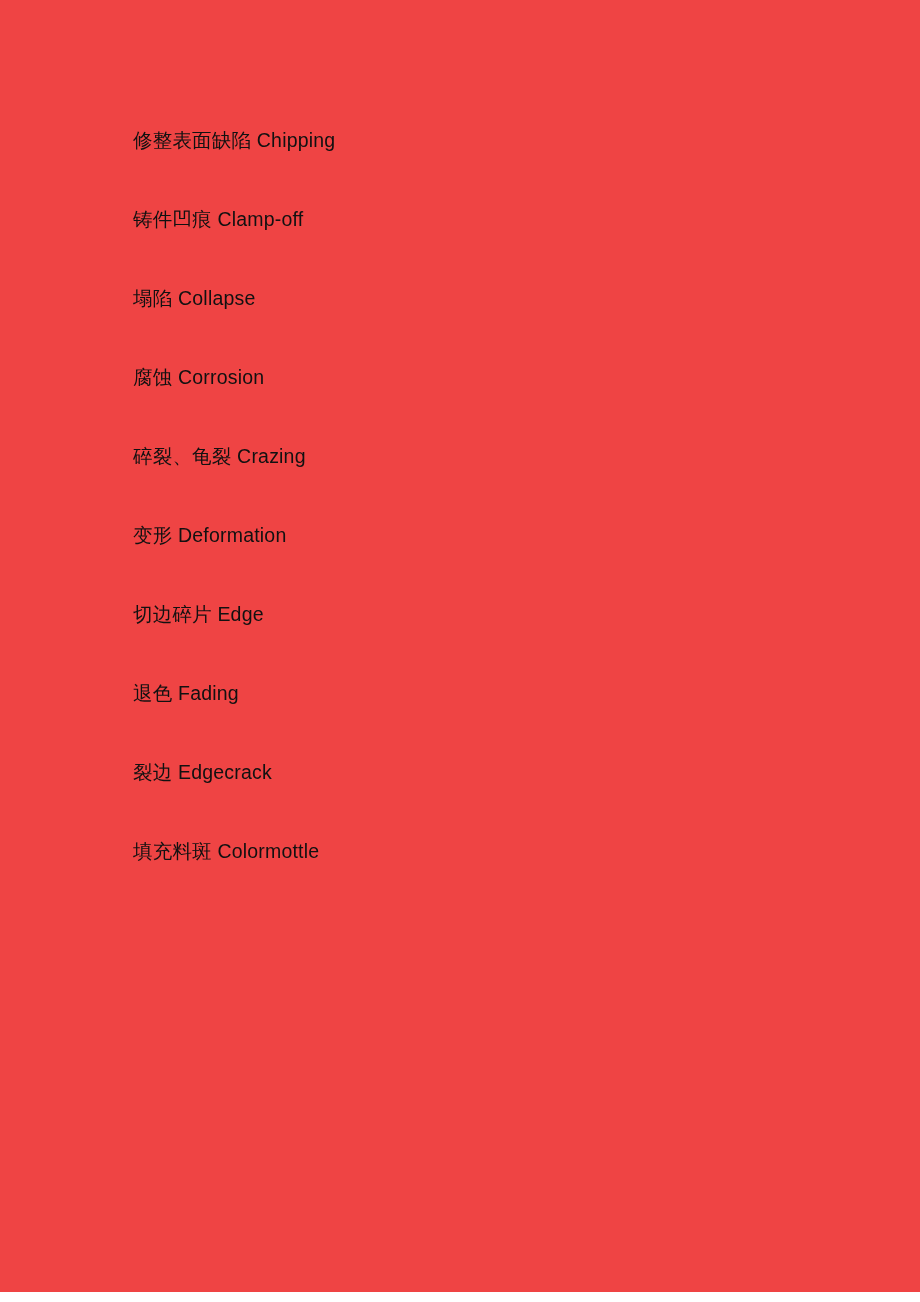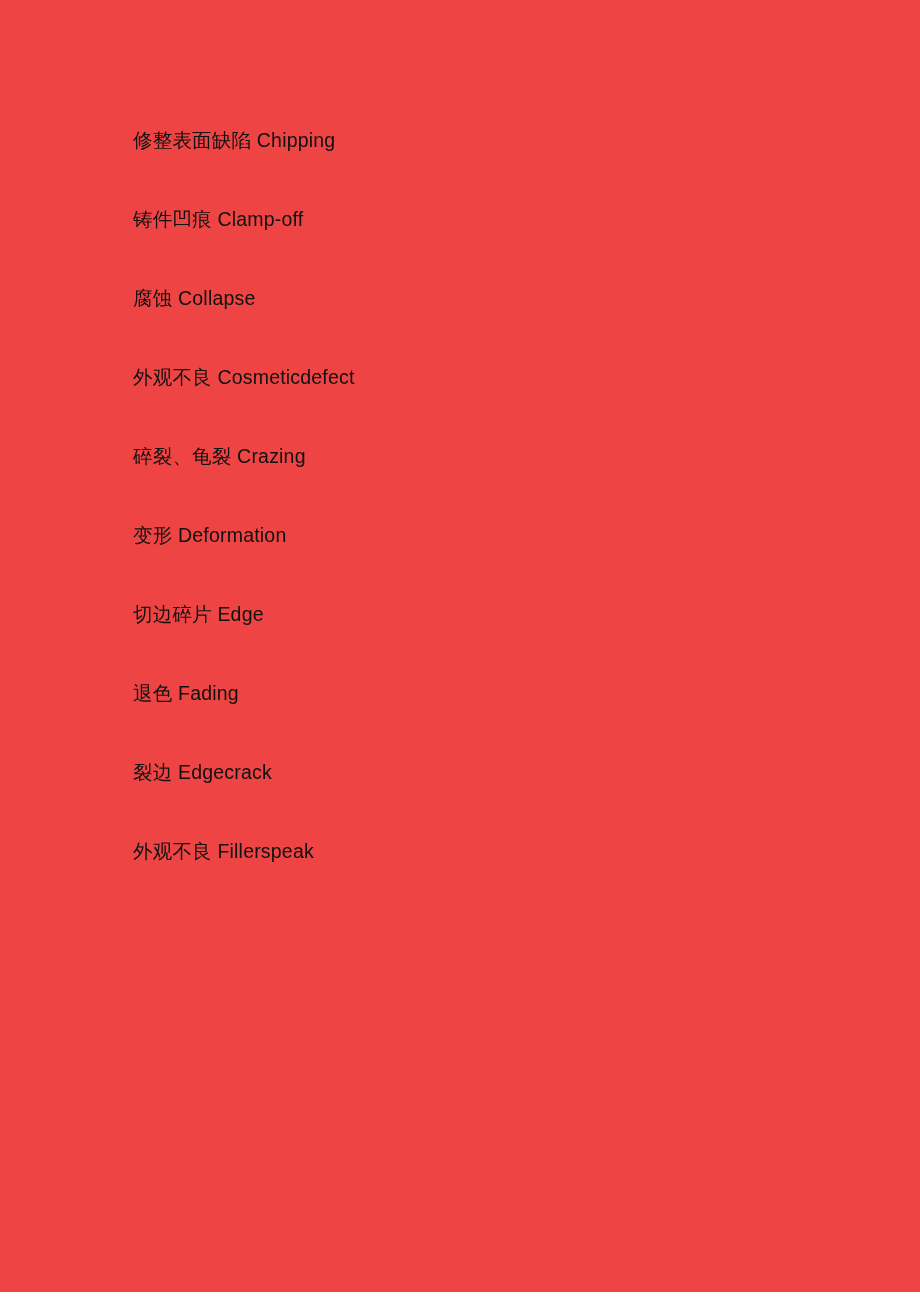--- a/index.html
+++ b/index.html
@@ -39,22 +39,22 @@
     margin-bottom: 0;
   }
 </style>
 </head>
 <body>
 
 <div class="page">
   <div class="doc-body">
     <p class="glossary-line">修整表面缺陷 Chipping</p>
     <p class="glossary-line">铸件凹痕 Clamp-off</p>
-    <p class="glossary-line">腐蚀 Collapse</p>
-    <p class="glossary-line">外观不良 Cosmeticdefect</p>
+    <p class="glossary-line">塌陷 Collapse</p>
+    <p class="glossary-line">腐蚀 Corrosion</p>
     <p class="glossary-line">碎裂、龟裂 Crazing</p>
     <p class="glossary-line">变形 Deformation</p>
     <p class="glossary-line">切边碎片 Edge</p>
     <p class="glossary-line">退色 Fading</p>
     <p class="glossary-line">裂边 Edgecrack</p>
-    <p class="glossary-line">外观不良 Fillerspeak</p>
+    <p class="glossary-line">填充料斑 Colormottle</p>
   </div>
 </div>
 
 </body></html>

